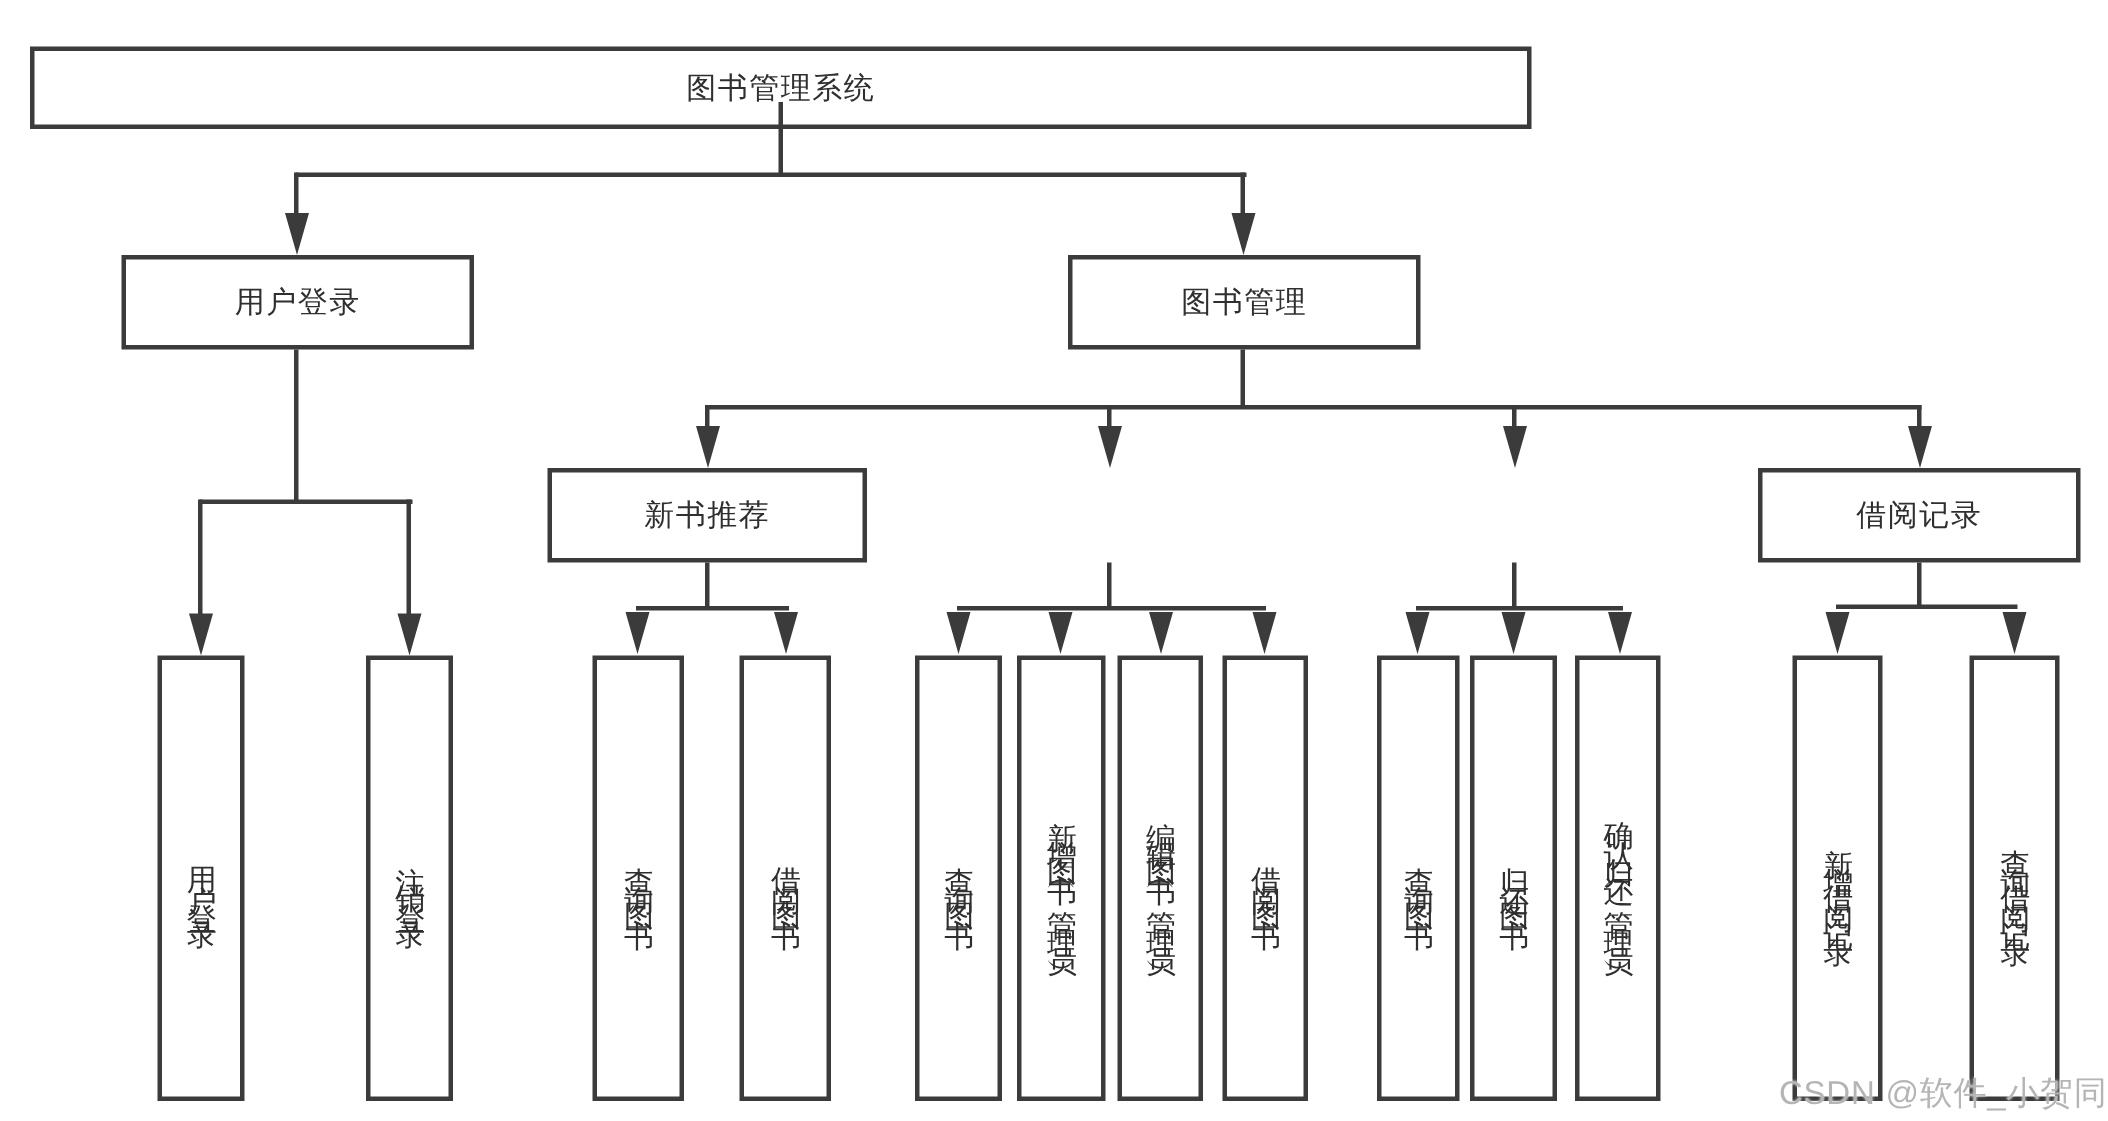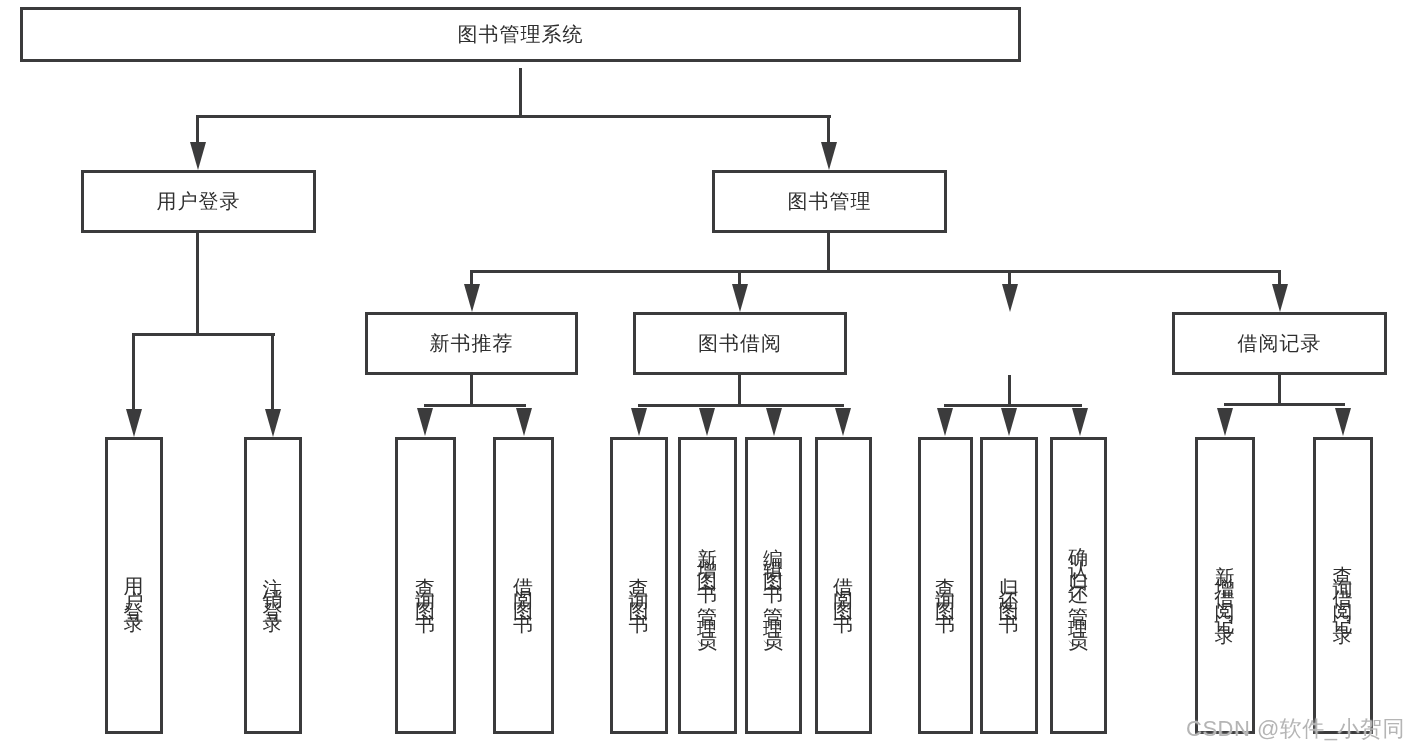--- a/index.html
+++ b/index.html
@@ -59,27 +59,26 @@
     white-space:nowrap;
     text-shadow:0 0 2px #ffffff;
     z-index:5;
   }
 </style>
 </head>
 <body>
 
 <div id="stage">
 
-  <div class="box" style="left:20px;top:7px;width:1001px;height:55px">图书管理系统</div>
+  <div class="box" style="left:20px;top:31px;width:1001px;height:55px">图书管理系统</div>
 
   <div class="box" style="left:81px;top:170px;width:235px;height:63px">用户登录</div>
   <div class="box" style="left:365px;top:312px;width:213px;height:63px">新书推荐</div>
 
   <div class="box" style="left:712px;top:170px;width:235px;height:63px">图书管理</div>
-  <div class="box" style="left:633px;top:312px;width:214px;height:63px">图书借阅</div>
   <div class="box" style="left:1172px;top:312px;width:215px;height:63px">借阅记录</div>
 
   <div class="leaf" style="left:105px;width:58px">用户登录</div>
   <div class="leaf" style="left:244px;width:58px">注销登录</div>
 
   <div class="leaf" style="left:395px;width:61px">查询图书</div>
   <div class="leaf" style="left:493px;width:61px">借阅图书</div>
 
   <div class="leaf" style="left:610px;width:58px">查询图书</div>
   <div class="leaf" style="left:678px;width:59px">新增图书（管理员）</div>

